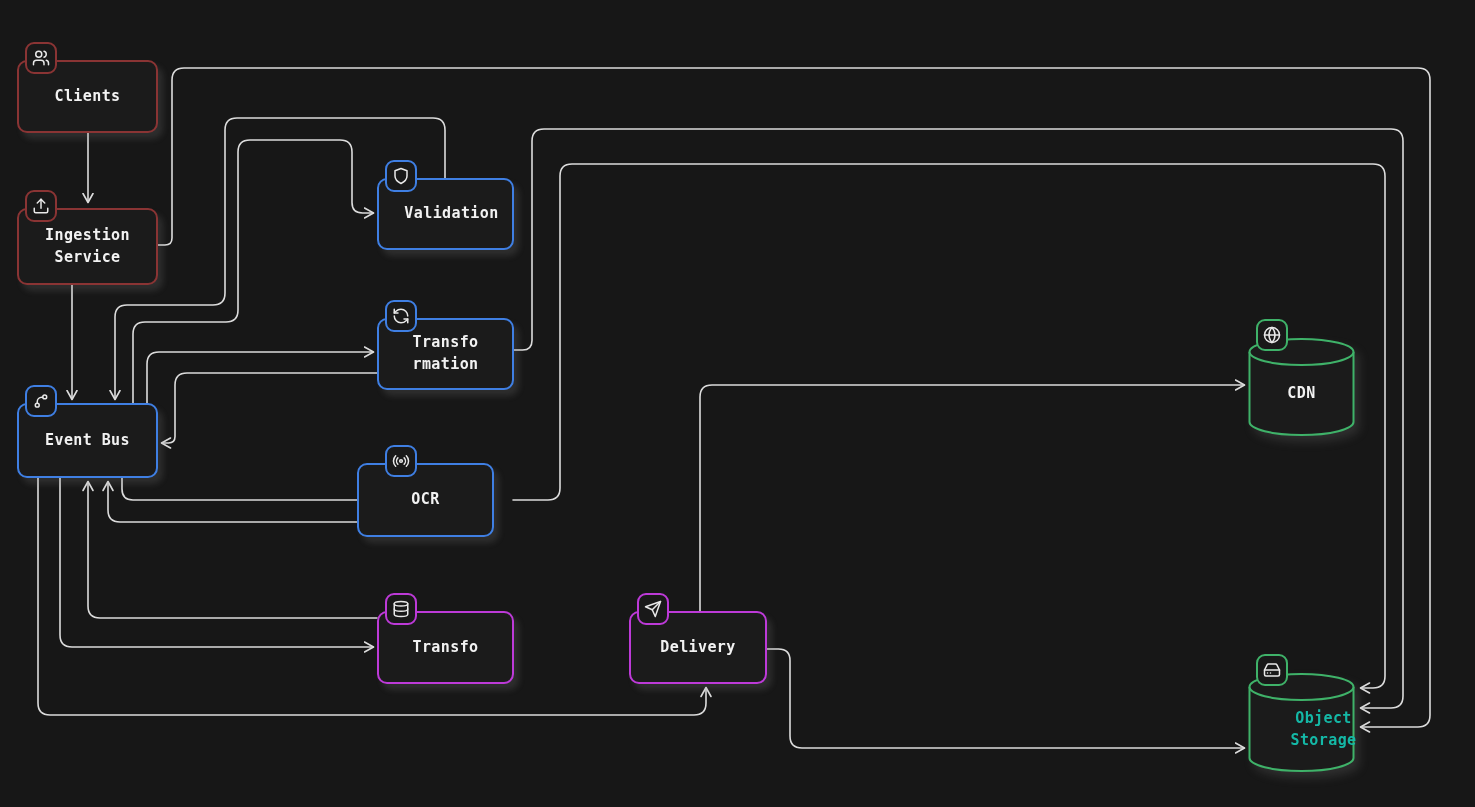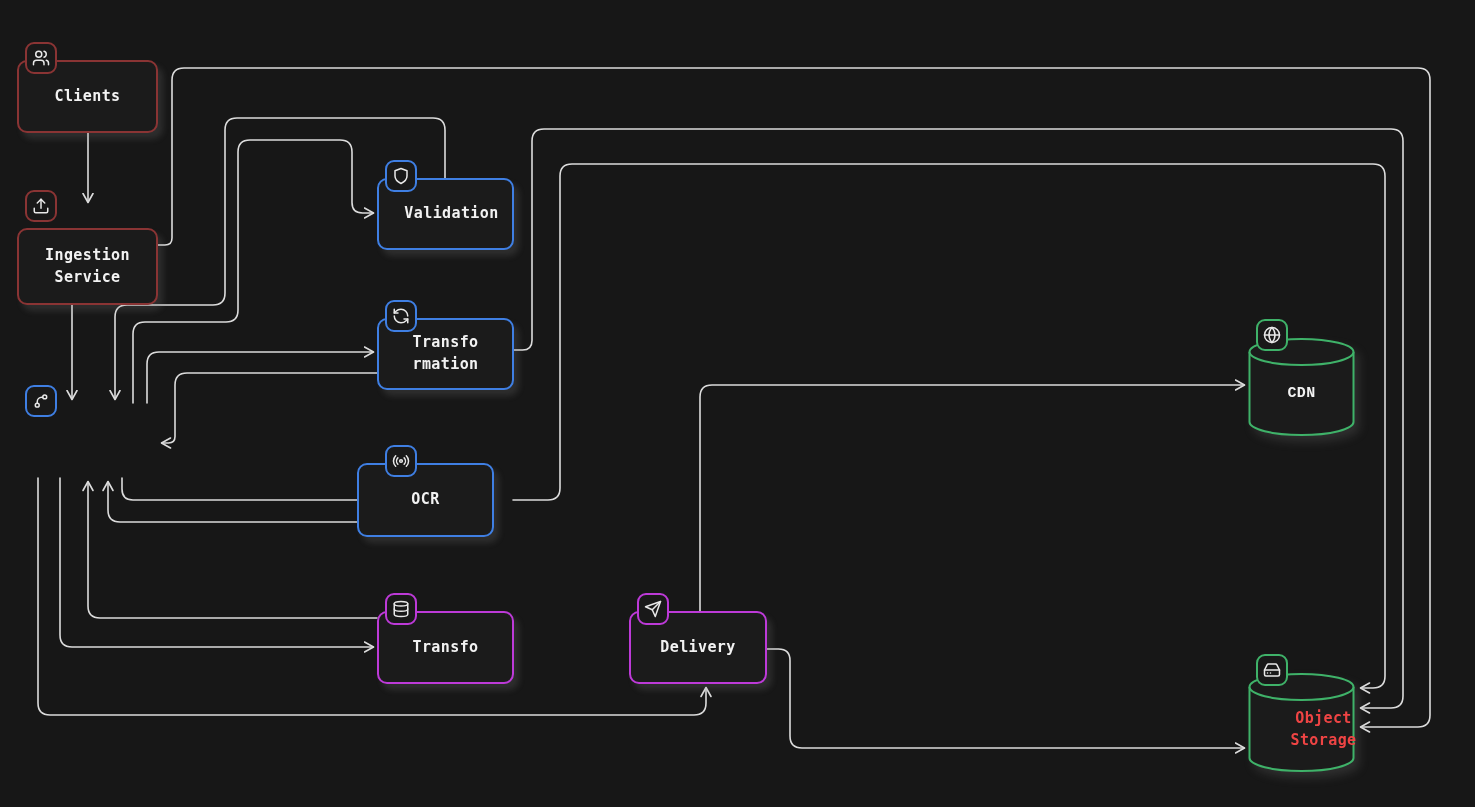--- a/index.html
+++ b/index.html
@@ -60,29 +60,32 @@
       <div class="node-label" style="color: rgb(242, 242, 242);"><div>Clients</div></div>
     </div>
     <div class="badge" style="left: 25px; top: 42px; border-color: rgb(138, 52, 52);">
       <svg width="18" height="18" viewBox="0 0 24 24">
         <path d="M16 21v-2a4 4 0 0 0-4-4H6a4 4 0 0 0-4 4v2"></path>
         <circle cx="9" cy="7" r="4"></circle>
         <path d="M22 21v-2a4 4 0 0 0-3-3.87"></path>
         <path d="M16 3.13a4 4 0 0 1 0 7.75"></path>
       </svg>
     </div>
-    <div class="node" style="border-color: rgb(138, 52, 52); background: rgb(27, 27, 27); left: 17px; top: 208px; width: 141px; height: 77px; margin-top: 20px;">
+    <div class="node" style="border-color: rgb(138, 52, 52); background: rgb(27, 27, 27); left: 17px; top: 208px; width: 141px; height: 77px;">
       <div class="node-label" style="color: rgb(242, 242, 242);"><div>Ingestion</div><div>Service</div></div>
     </div>
     <div class="badge" style="left: 25px; top: 190px; border-color: rgb(138, 52, 52);">
       <svg width="18" height="18" viewBox="0 0 24 24">
         <path d="M21 15v4a2 2 0 0 1-2 2H5a2 2 0 0 1-2-2v-4"></path>
         <polyline points="17 8 12 3 7 8"></polyline>
         <line x1="12" y1="3" x2="12" y2="15"></line>
       </svg>
+    </div>
+    <div class="node" style="border-color: rgb(63, 127, 227); background: rgb(27, 27, 27); left: 17px; top: 403px; width: 141px; height: 75px;">
+      <div class="node-label" style="color: rgb(242, 242, 242);"><div>Event Bus</div></div>
     </div>
     <div class="badge" style="left: 25px; top: 385px; border-color: rgb(63, 127, 227);">
       <svg width="18" height="18" viewBox="0 0 24 24">
         <circle cx="17" cy="6.5" r="2.6"></circle>
         <circle cx="7" cy="17.5" r="2.6"></circle>
         <path d="M7 14.9V13a6 6 0 0 1 6-6h1.3"></path>
       </svg>
     </div>
     <div class="node" style="border-color: rgb(63, 127, 227); background: rgb(27, 27, 27); left: 377px; top: 178px; width: 137px; height: 72px;">
       <div class="node-label" style="color: rgb(242, 242, 242); margin-left: 12px;"><div>Validation</div></div>
@@ -127,40 +130,40 @@
     </div>
     <div class="node" style="border-color: rgb(189, 58, 216); background: rgb(27, 27, 27); left: 629px; top: 611px; width: 138px; height: 73px;">
       <div class="node-label" style="color: rgb(242, 242, 242); text-align: center;"><div>Delivery</div></div>
     </div>
     <div class="badge" style="left: 637px; top: 593px; border-color: rgb(189, 58, 216);">
       <svg width="18" height="18" viewBox="0 0 24 24">
         <path d="m22 2-7 20-4-9-9-4Z"></path>
         <path d="M22 2 11 13"></path>
       </svg>
     </div>
-    <div class="cyl" style="left: 1248px; top: 337px; width: 107px; height: 100px; font-family: Liberation Mono, monospace;">
+    <div class="cyl" style="left: 1248px; top: 337px; width: 107px; height: 100px;">
       <svg width="107" height="100">
         <path d="M1.5,15 V85 A52,13 0 0 0 105.5,85 V15" fill="#1b1b1b" stroke="#3fb269" stroke-width="2"></path>
         <ellipse cx="53.5" cy="15" rx="52" ry="13" fill="#1b1b1b" stroke="#3fb269" stroke-width="2"></ellipse>
       </svg>
       <div class="node-label" style="color: rgb(242, 242, 242);"><div>CDN</div></div>
     </div>
     <div class="badge" style="left: 1256px; top: 319px; border-color: rgb(63, 178, 105);">
       <svg width="18" height="18" viewBox="0 0 24 24">
         <circle cx="12" cy="12" r="10"></circle>
         <path d="M12 2a14.5 14.5 0 0 0 0 20 14.5 14.5 0 0 0 0-20"></path>
         <path d="M2 12h20"></path>
       </svg>
     </div>
     <div class="cyl" style="left: 1248px; top: 672px; width: 107px; height: 101px;">
       <svg width="107" height="101">
         <path d="M1.5,15 V86 A52,13 0 0 0 105.5,86 V15" fill="#1b1b1b" stroke="#3fb269" stroke-width="2"></path>
         <ellipse cx="53.5" cy="15" rx="52" ry="13" fill="#1b1b1b" stroke="#3fb269" stroke-width="2"></ellipse>
       </svg>
-      <div class="node-label" style="color: #ef4444; margin-left: 44px;"><div>Object</div><div>Storage</div></div>
+      <div class="node-label" style="color: #14b8a6; margin-left: 44px;"><div>Object</div><div>Storage</div></div>
     </div>
     <div class="badge" style="left: 1256px; top: 654px; border-color: rgb(63, 178, 105);">
       <svg width="18" height="18" viewBox="0 0 24 24">
         <line x1="22" x2="2" y1="12" y2="12"></line>
         <path d="M5.45 5.11 2 12v6a2 2 0 0 0 2 2h16a2 2 0 0 0 2-2v-6l-3.45-6.89A2 2 0 0 0 16.76 4H7.24a2 2 0 0 0-1.79 1.11z"></path>
         <line x1="6" x2="6.01" y1="16" y2="16"></line>
         <line x1="10" x2="10.01" y1="16" y2="16"></line>
       </svg>
     </div>
   </div>

